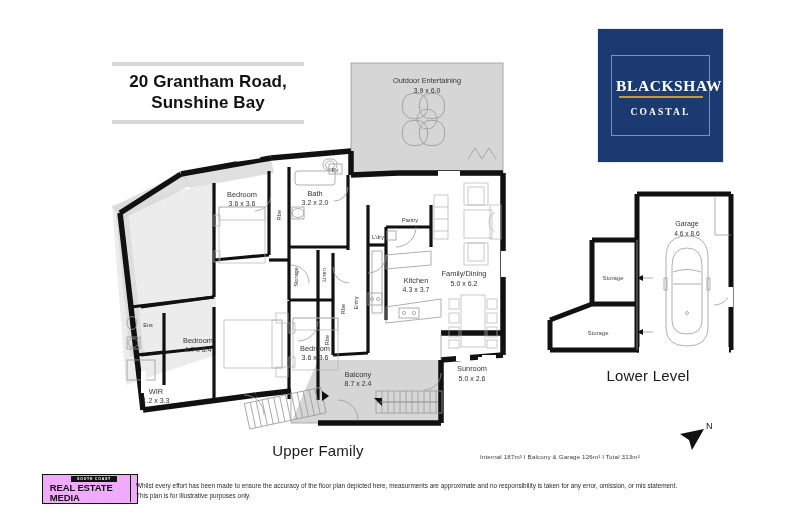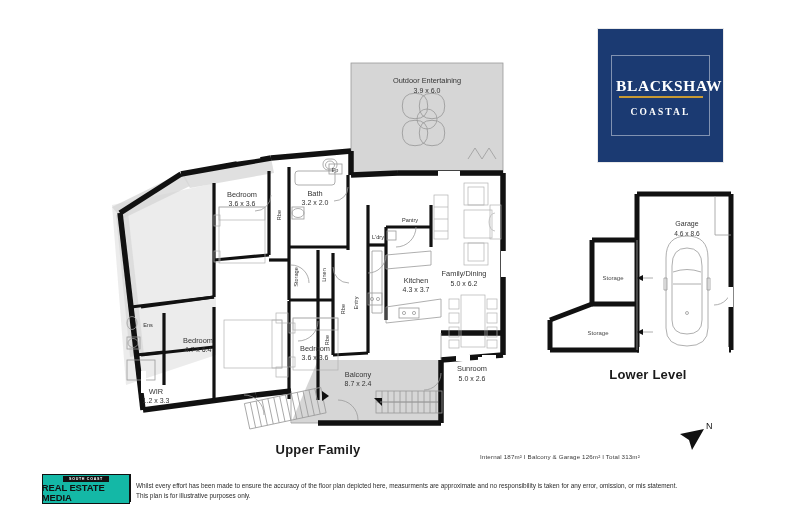--- a/index.html
+++ b/index.html
@@ -36,55 +36,63 @@
     font-family:"Liberation Serif", serif;color:#fff;font-size:9.5px;letter-spacing:2.1px;font-weight:bold;
   }
 
   
   #upper-plan{position:absolute;left:86px;top:55px;width:430px;height:375px;}
   #lower-plan{position:absolute;left:540px;top:180px;width:210px;height:175px;}
   svg.plan{display:block;width:100%;height:100%;overflow:visible;}
 
   
   .level-label{
-    position:absolute;font-size:13px;font-weight:bold;color:#1a1a1a;letter-spacing:.2px;
+    position:absolute;font-size:15px;font-weight:normal;color:#1a1a1a;letter-spacing:.2px;
   }
   #upper-level-label{left:318px;top:442px;transform:translateX(-50%);}
   #lower-level-label{left:648px;top:367px;transform:translateX(-50%);}
 
   
   #area-summary{
     position:absolute;left:480px;top:453px;font-size:6.2px;color:#3a3a3a;letter-spacing:.15px;
   }
 
   
   #compass{position:absolute;left:676px;top:421px;width:44px;height:30px;}
   #compass .n{position:absolute;left:30px;top:0px;font-size:9px;color:#111;}
 
   
   #footer-logo{
     position:absolute;left:42px;top:474px;width:86px;height:28px;
-    border:1.4px solid #111;background:#14b8a6;
-    display:flex;flex-direction:column;align-items:center;justify-content:center;
+    border:1.4px solid #111;background:#f0abfc;
+    display:flex;flex-direction:column;align-items:center;justify-content:center;padding-left:8px;
   }
   #footer-logo .sc{font-size:3.6px;font-weight:bold;letter-spacing:.7px;color:#111;
     background:#111;color:#fff;padding:1px 6px;line-height:4px;margin-bottom:1px;}
   #footer-logo .rem{font-size:9.2px;font-weight:bold;letter-spacing:-.1px;color:#111;
     font-family:"Liberation Sans", sans-serif;transform:scaleX(1.03);}
   #disclaimer{
     position:absolute;left:136px;top:481px;width:630px;
     font-size:6.4px;line-height:9.6px;color:#2b2b2b;
   }
   .divider-v{position:absolute;left:130px;top:474px;width:1px;height:28px;background:#111;}
 </style>
 </head>
 <body>
 
 <div class="page">
 
+  <div id="title-block">
+    <div class="rule"></div>
+    <div class="t">
+      <span>20 Grantham Road,</span><br>
+      <span>Sunshine Bay</span>
+    </div>
+    <div class="rule bot"></div>
+  </div>
 
   <div id="logo-box">
     <div class="inner">
       <div id="logo-name">BLACKSHAW</div>
       <div id="logo-gold"></div>
       <div id="logo-sub">COASTAL</div>
     </div>
   </div>
 
   <div id="upper-plan">

